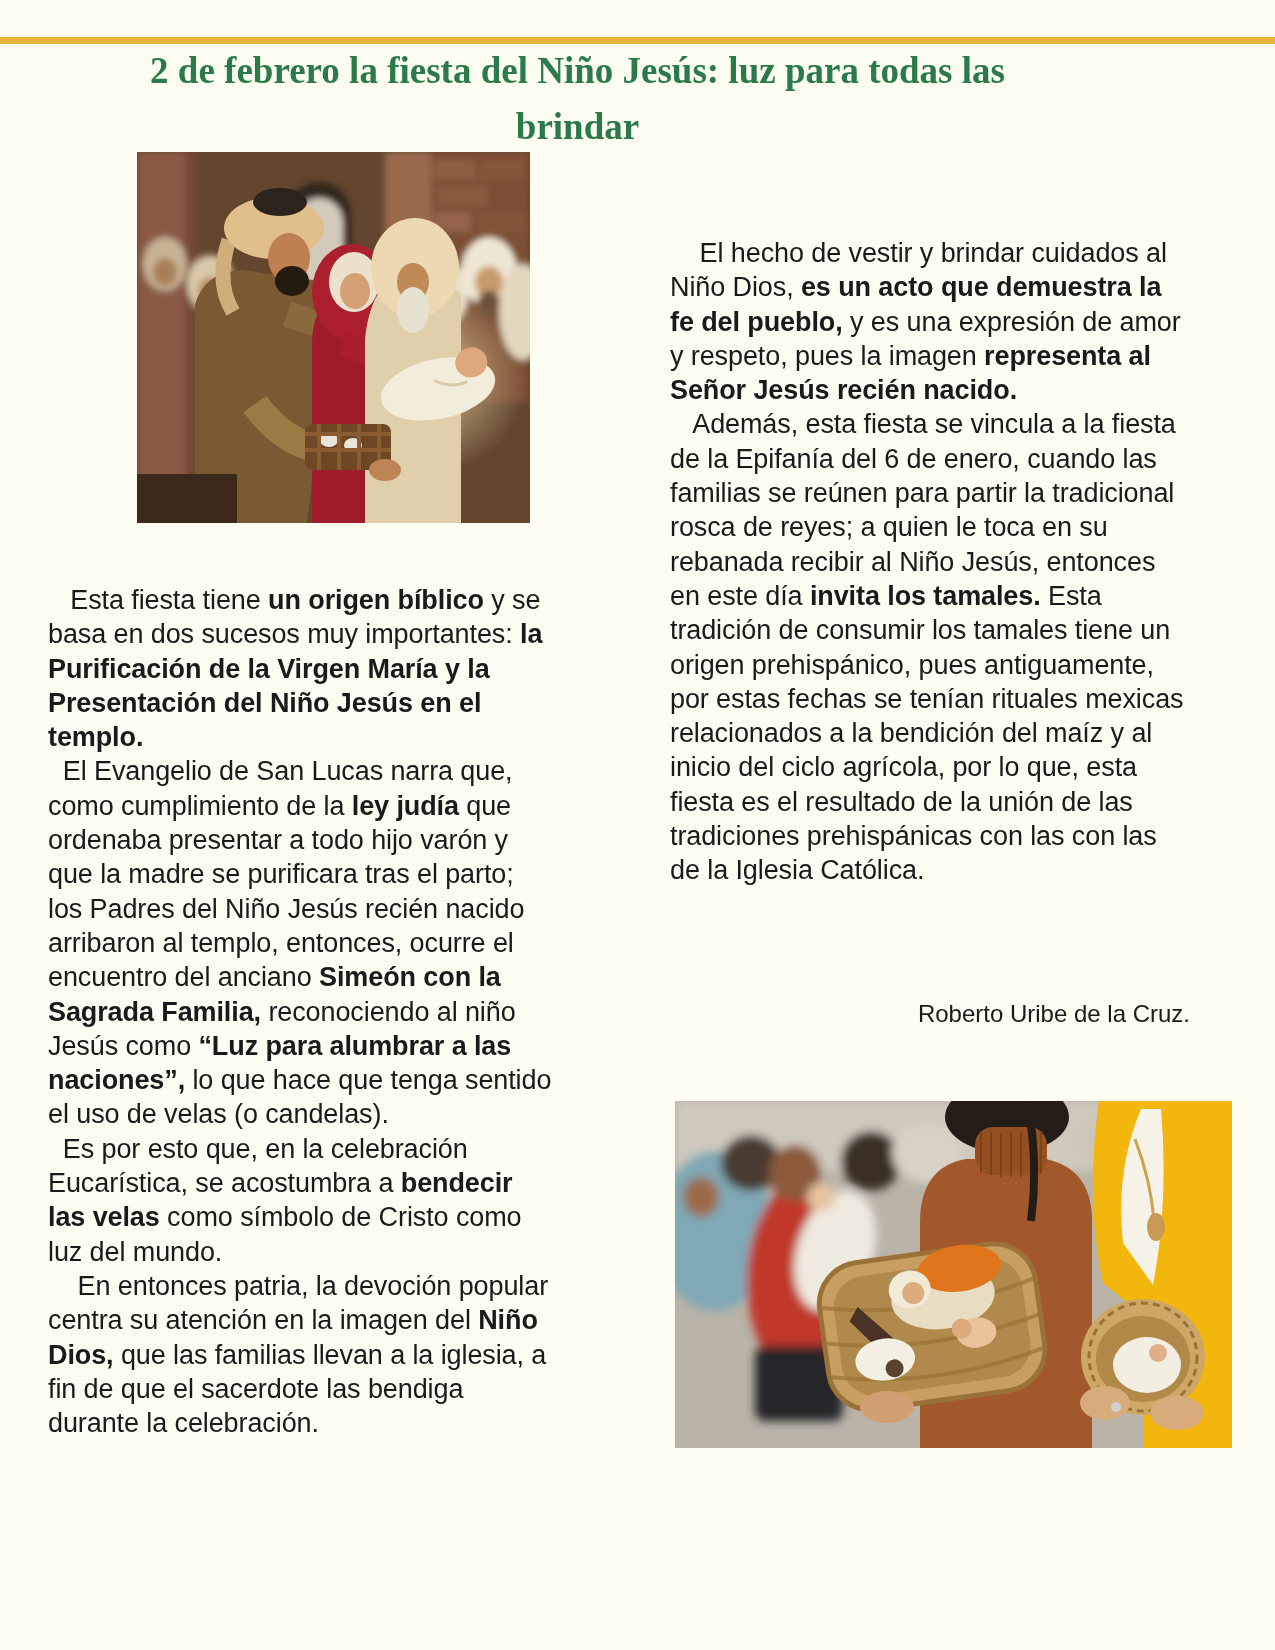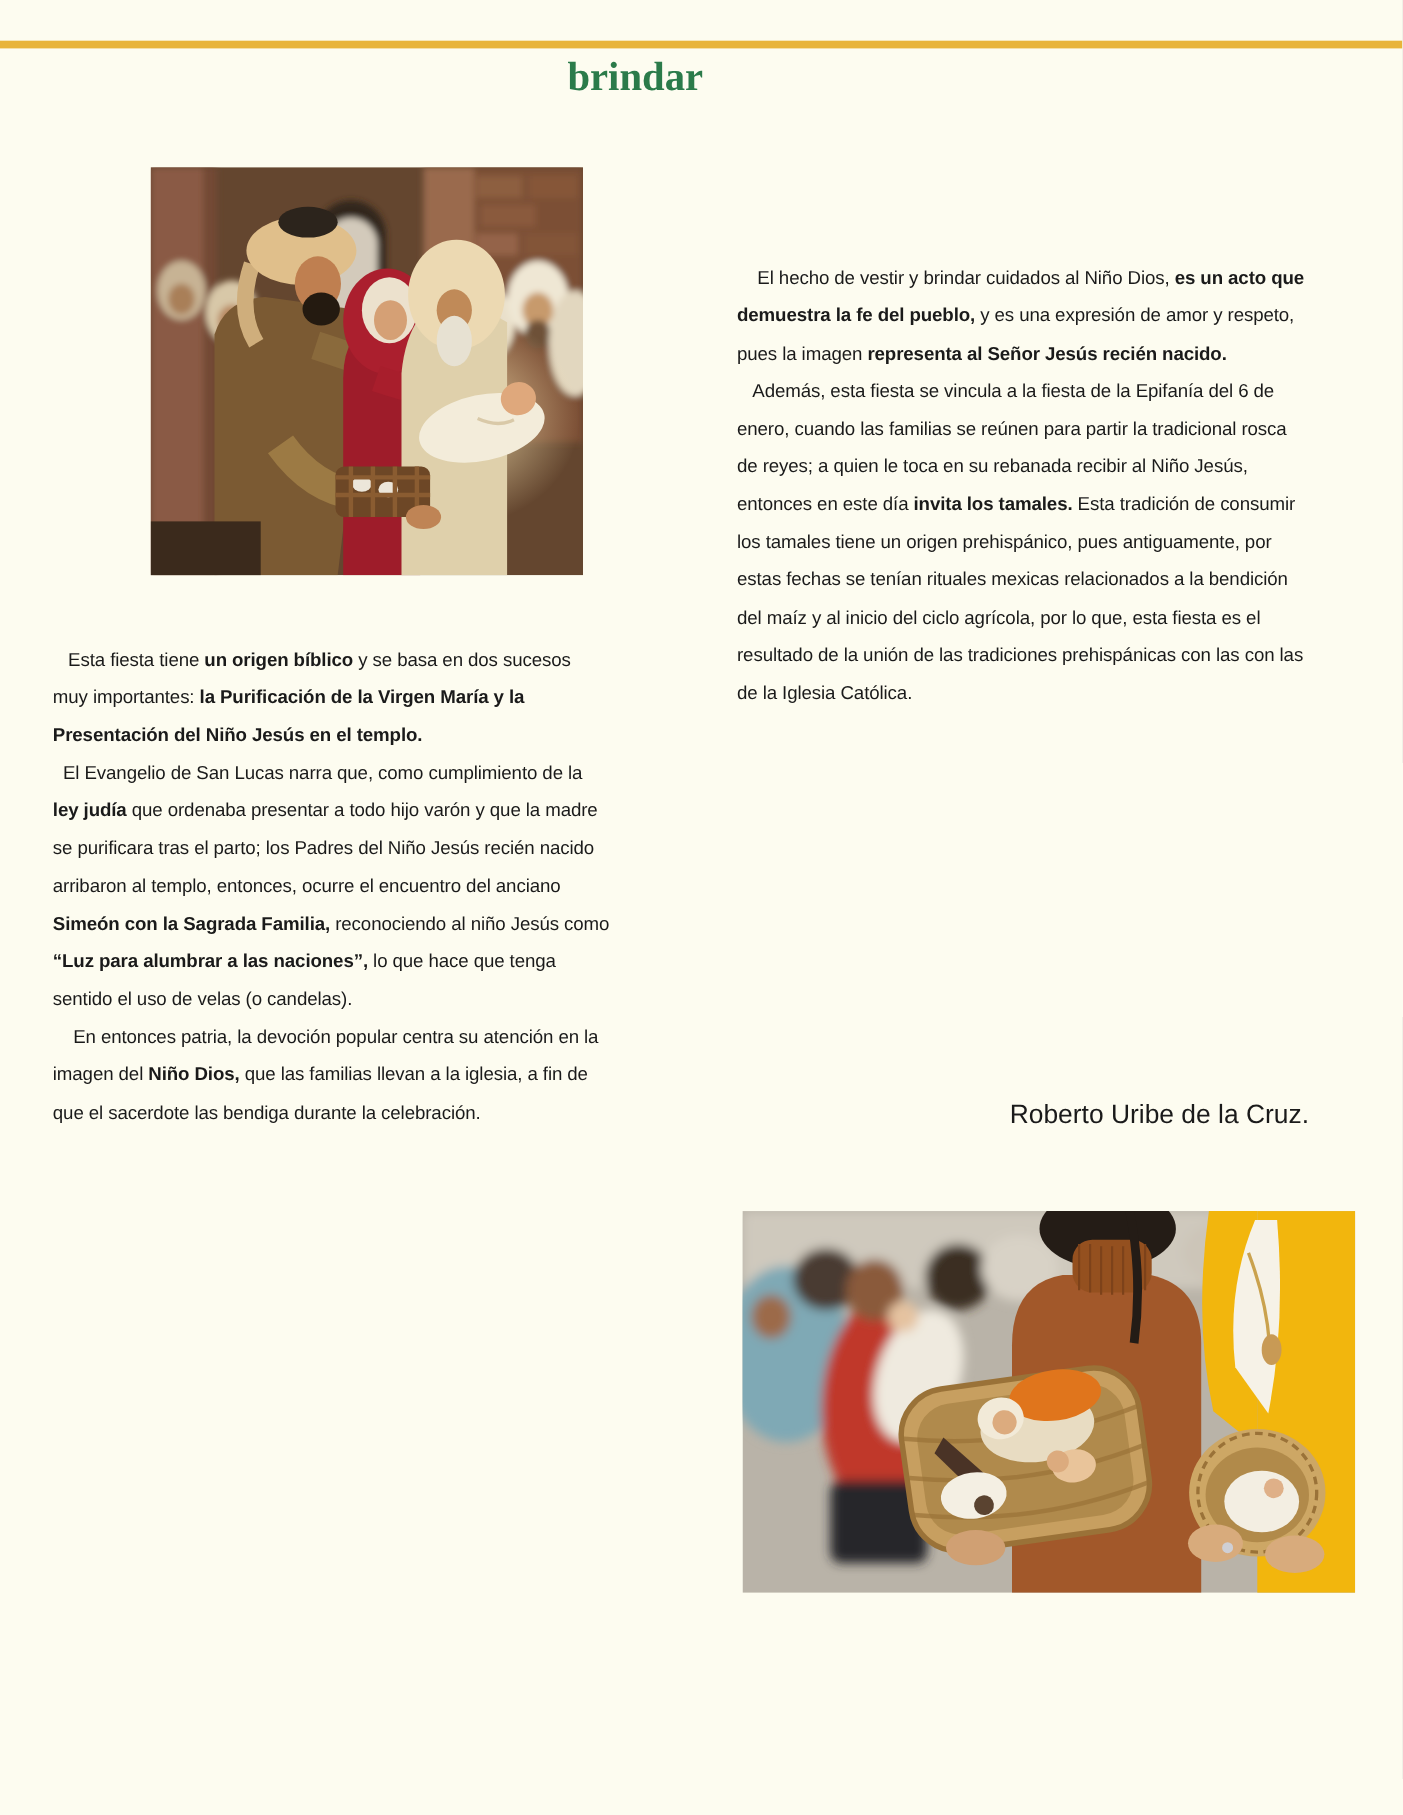--- a/index.html
+++ b/index.html
@@ -25,21 +25,21 @@
     text-align: center;
     font-family: "Liberation Serif", serif;
     font-weight: 700;
     font-size: 37px;
     line-height: 56px;
     color: #2B7B4A;
   }
   .title span { display: block; }
   .col {
     position: absolute;
-    font-size: 17px;
+    font-size: 27px;
     line-height: 34.3px;
     letter-spacing: -0.1px;
   }
   .col p { margin: 0; white-space: pre-wrap; }
   .col b { font-weight: 700; }
   .left-col  { left: 48px;  top: 583px; width: 506px; }
   .right-col { left: 670px; top: 236px; width: 520px; }
   .attribution {
     position: absolute;
     left: 670px; top: 1000px; width: 520px;
@@ -60,20 +60,21 @@
   .painting svg, .photo svg { display: block; width: 100%; height: 100%; }
 </style>
 </head>
 <body>
 
 <div class="page">
 
   <div class="goldbar"></div>
 
   <h1 class="title" style="margin:0;">
+    <span>2 de febrero la fiesta del Niño Jesús: luz para todas las</span>
     <span>brindar</span>
   </h1>
 
   <div class="painting">
     <svg viewBox="0 0 393 371" preserveAspectRatio="none" role="img">
       <defs>
         <filter id="pblur" x="-20%" y="-20%" width="140%" height="140%">
             <feGaussianBlur stdDeviation="3"></feGaussianBlur>
           </filter>
         <radialGradient id="glow">
@@ -140,20 +141,21 @@
       <ellipse cx="216" cy="293" rx="9" ry="7" fill="#ece6da"></ellipse>
       <path d="M168 282 h86 M168 298 h86 M182 272 v46 M202 272 v46 M222 272 v46 M242 272 v46" stroke="#8a5c31" stroke-width="4" fill="none"></path>
       <ellipse cx="248" cy="318" rx="16" ry="11" fill="#bf8455"></ellipse>
       <rect x="0" y="322" width="100" height="49" fill="#3b2a1c"></rect>
     </svg>
   </div>
 
   <div class="col left-col">
     <p><span>   Esta fiesta tiene </span><b>un origen bíblico</b><span> y se basa en dos sucesos muy importantes: </span><b>la Purificación de la Virgen María y la Presentación del Niño Jesús en el templo.</b></p>
     <p><span>  El Evangelio de San Lucas narra que, como cumplimiento de la </span><b>ley judía</b><span> que ordenaba presentar a todo hijo varón y que la madre se purificara tras el parto; los Padres del Niño Jesús recién nacido arribaron al templo, entonces, ocurre el encuentro del anciano </span><b>Simeón con la Sagrada Familia,</b><span> reconociendo al niño Jesús como </span><b>“Luz para alumbrar a las naciones”,</b><span> lo que hace que tenga sentido el uso de velas (o candelas).</span></p>
+    <p><span>  Es por esto que, en la celebración Eucarística, se acostumbra a </span><b>bendecir las velas</b><span> como símbolo de Cristo como luz del mundo.</span></p>
     <p><span>    En entonces patria, la devoción popular centra su atención en la imagen del </span><b>Niño Dios,</b><span> que las familias llevan a la iglesia, a fin de que el sacerdote las bendiga durante la celebración.</span></p>
   </div>
 
   <div class="col right-col">
     <p><span>    El hecho de vestir y brindar cuidados al Niño Dios, </span><b>es un acto que demuestra la fe del pueblo,</b><span> y es una expresión de amor y respeto, pues la imagen </span><b>representa al Señor Jesús recién nacido.</b></p>
     <p><span>   Además, esta fiesta se vincula a la fiesta de la Epifanía del 6 de enero, cuando las familias se reúnen para partir la tradicional rosca de reyes; a quien le toca en su rebanada recibir al Niño Jesús, entonces en este día </span><b>invita los tamales.</b><span> Esta tradición de consumir los tamales tiene un origen prehispánico, pues antiguamente, por estas fechas se tenían rituales mexicas relacionados a la bendición del maíz y al inicio del ciclo agrícola, por lo que, esta fiesta es el resultado de la unión de las tradiciones prehispánicas con las con las de la Iglesia Católica.</span></p>
   </div>
 
   <div class="attribution">Roberto Uribe de la Cruz.</div>
 

